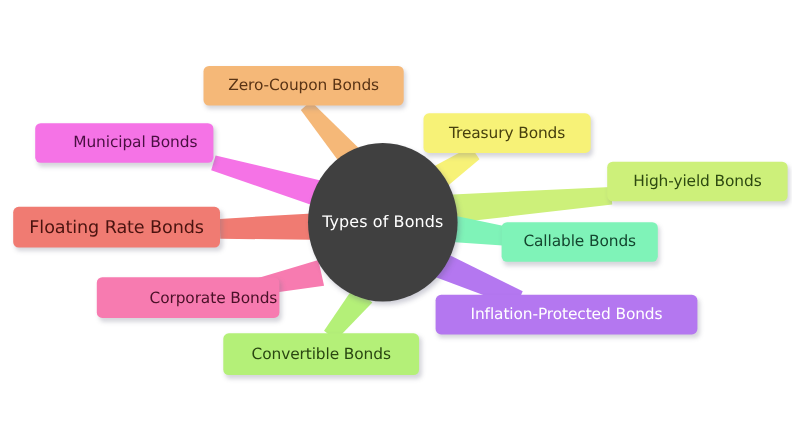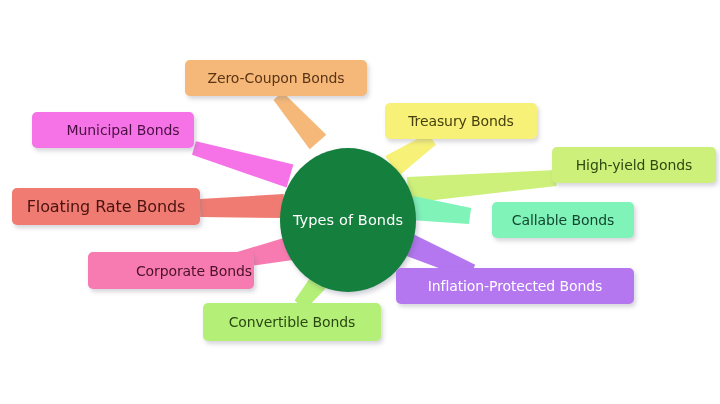--- a/index.html
+++ b/index.html
@@ -59,34 +59,34 @@
       <polygon points="398.7,175.9 435.9,144.8 428.1,133.2 385.3,156.1" fill="#F7F277"></polygon>
       <polygon points="409.1,203.0 556.6,186.0 555.4,170.0 406.9,177.0" fill="#CDF07A"></polygon>
       <polygon points="410.4,219.9 468.9,223.9 471.1,208.1 413.6,196.1" fill="#7FF3B8"></polygon>
       <polygon points="393.2,251.0 468.8,279.3 475.2,264.7 402.8,229.0" fill="#B477F0"></polygon>
       <polygon points="321.5,261.1 294.6,300.6 305.4,309.4 338.5,274.9" fill="#B4F078"></polygon>
       <polygon points="289.4,236.3 226.5,255.2 229.5,268.8 294.6,259.7" fill="#F77BB0"></polygon>
       <polygon points="283.7,194.0 199.8,199.0 200.2,217.0 284.3,218.0" fill="#F07B72"></polygon>
       <polygon points="293.4,164.5 196.0,141.3 192.0,154.7 286.6,187.5" fill="#F573E6"></polygon>
     </svg>
 
-  <div id="center-node" style="left: 280px; top: 148px; width: 136px; height: 144px; background: #15803d;">
+  <div id="center-node" style="left: 280px; top: 130px; width: 136px; height: 144px; background: #404040;">
     <span id="center-label" style="color: rgb(255, 255, 255);">Types of Bonds</span>
   </div>
 
 <div class="node-box" style="left: 185px; top: 60px; width: 182px; height: 36px; background: rgb(245, 184, 120); color: rgb(90, 52, 21); font-size: 14px;">
       <span>Zero-Coupon Bonds</span>
     </div>
     <div class="node-box" style="left: 552px; top: 147px; width: 164px; height: 36px; background: rgb(205, 240, 122); color: rgb(46, 74, 16); font-size: 14px;">
       <span>High-yield Bonds</span>
     </div>
     <div class="node-box" style="left: 385px; top: 103px; width: 152px; height: 36px; background: rgb(247, 242, 119); color: rgb(71, 64, 14); font-size: 14px;">
       <span>Treasury Bonds</span>
     </div>
-    <div class="node-box" style="left: 492px; top: 202px; width: 142px; height: 36px; background: rgb(127, 243, 184); color: rgb(20, 70, 47); font-size: 14px;">
+    <div class="node-box" style="left: 456px; top: 202px; width: 142px; height: 36px; background: rgb(127, 243, 184); color: rgb(20, 70, 47); font-size: 14px;">
       <span>Callable Bonds</span>
     </div>
     <div class="node-box" style="left: 396px; top: 268px; width: 238px; height: 36px; background: rgb(180, 119, 240); color: rgb(255, 255, 255); font-size: 14px;">
       <span>Inflation-Protected Bonds</span>
     </div>
     <div class="node-box" style="left: 203px; top: 303px; width: 178px; height: 38px; background: rgb(180, 240, 120); color: rgb(42, 71, 17); font-size: 14px;">
       <span>Convertible Bonds</span>
     </div>
     <div class="node-box" style="left: 88px; top: 252px; width: 166px; height: 37px; background: rgb(247, 123, 176); color: rgb(74, 17, 40); font-size: 14px; padding-left: 46px;">
       <span>Corporate Bonds</span>

